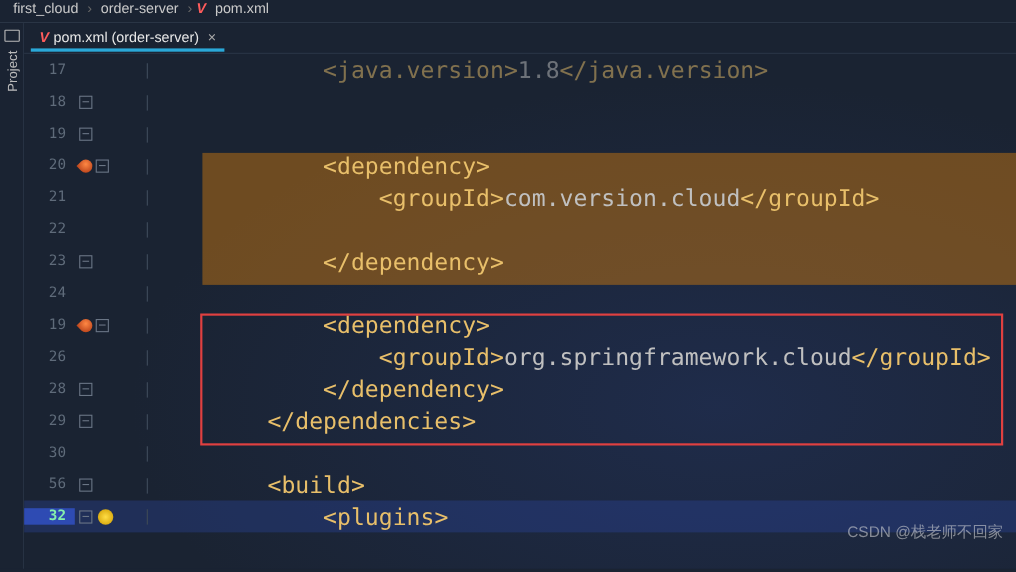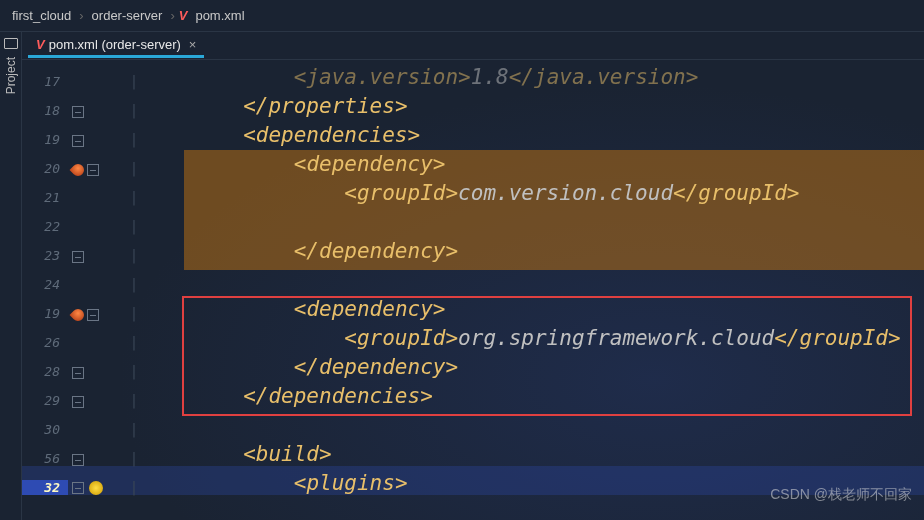--- a/index.html
+++ b/index.html
@@ -7,23 +7,22 @@
     width: 924px;
     height: 520px;
     background: #1a2332;
     font-family: "Consolas", "Menlo", monospace;
     font-size: 14px;
     color: #a0a0a0;
     overflow: hidden;
     position: relative;
   }
   .breadcrumb {
-    height: 32px;
-    display: flex;
-    align-items: center;
+    height: 21px;
+    display: flex;
     padding: 0 8px;
     color: #c9c9c9;
     font-family: "Segoe UI", sans-serif;
     font-size: 13px;
     border-bottom: 1px solid #2a3545;
   }
   .breadcrumb .crumb { padding: 0 4px; }
   .breadcrumb .sep { color: #666; padding: 0 4px; }
   .v-icon {
     color: #ff5c5c;
@@ -81,38 +80,37 @@
     flex-direction: column;
     background: radial-gradient(ellipse at 70% 70%, rgba(40,60,120,0.35), rgba(20,28,42,0.0) 60%), #1a2332;
     position: relative;
   }
   .code-area {
     flex: 1;
     position: relative;
   }
   .code-line {
     display: flex;
-    align-items: flex-end;
+    align-items: center;
     height: 29px;
     white-space: pre;
     position: relative;
-    font-style: italic;
   }
   .ln-col {
     width: 46px;
     text-align: right;
     padding-right: 8px;
     color: #5f6b7a;
     font-family: "Consolas", monospace;
     font-size: 13px;
     flex-shrink: 0;
   }
   .code-line.cur .ln-col {
     background: #2e4bb3;
-    color: #fef9c3;
+    color: #86efac;
     font-weight: bold;
   }
   .code-line.cur { background: rgba(46,75,179,0.3); }
   .gutter-col {
     width: 58px;
     flex-shrink: 0;
     display: flex;
     align-items: center;
     gap: 3px;
     padding-left: 4px;
@@ -210,28 +208,26 @@
         <div class="ln-col">17</div>
         <div class="gutter-col"></div>
         <div class="guide-col">|</div>
         <span class="code-txt" style="opacity:.5"><span class="c-ang">            &lt;</span><span class="c-tag">java.version</span><span class="c-ang">&gt;</span><span class="c-txt">1.8</span><span class="c-ang">&lt;/</span><span class="c-tag">java.version</span><span class="c-ang">&gt;</span></span>
       </div>
 
       <div class="code-line">
         <div class="ln-col">18</div>
         <div class="gutter-col"><div class="fold-minus"></div></div>
         <div class="guide-col">|</div>
-        <span class="code-txt"><span class="c-ang">        &lt;/</span><span class="c-tag">properties</span><span class="c-ang">&gt;</span></span>
       </div>
 
       <div class="code-line">
         <div class="ln-col">19</div>
         <div class="gutter-col"><div class="fold-minus"></div></div>
         <div class="guide-col">|</div>
-        <span class="code-txt"><span class="c-ang">        &lt;</span><span class="c-tag">dependencies</span><span class="c-ang">&gt;</span></span>
       </div>
 
       <div class="code-line">
         <div class="ln-col">20</div>
         <div class="gutter-col"><div class="fire-icon"></div><div class="fold-minus"></div></div>
         <div class="guide-col">|</div>
         <span class="code-txt"><span class="c-ang">            &lt;</span><span class="c-tag">dependency</span><span class="c-ang">&gt;</span></span>
       </div>
 
       <div class="code-line">

